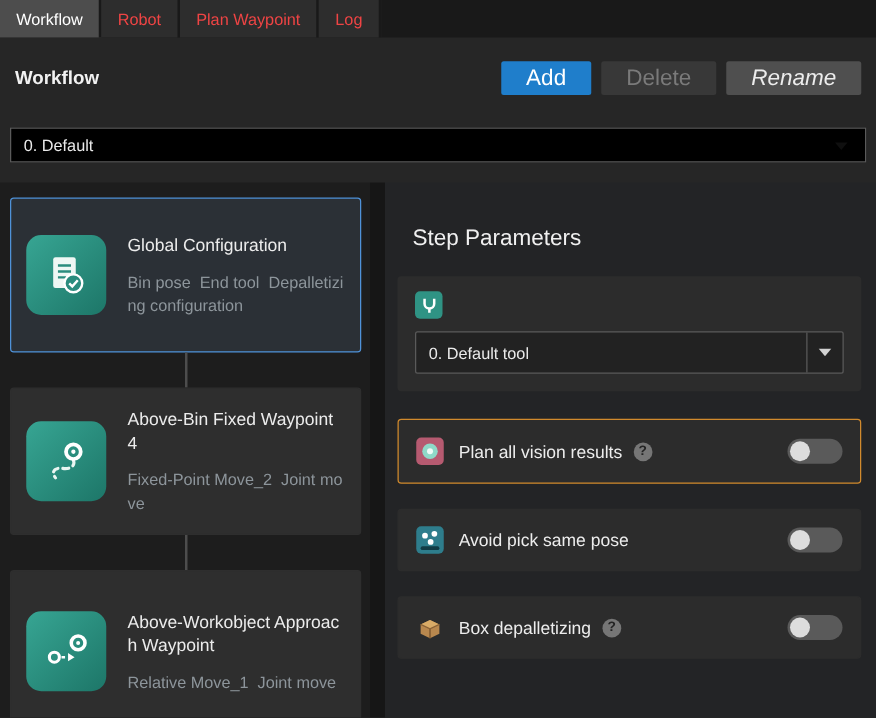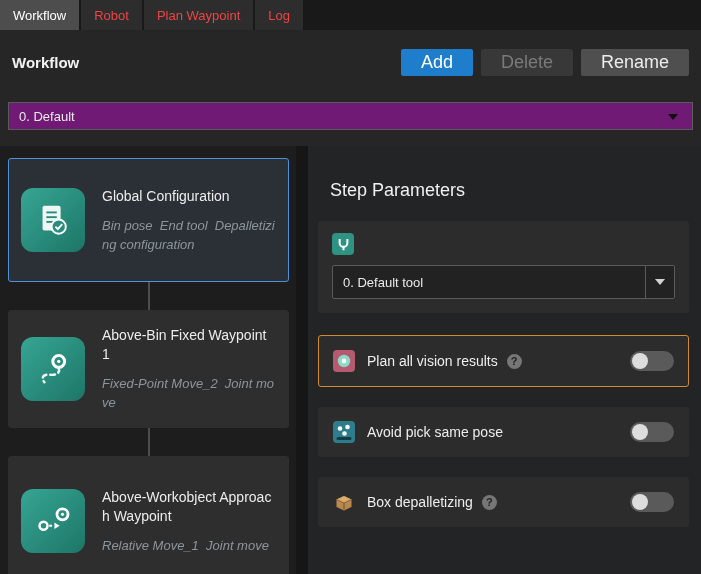--- a/index.html
+++ b/index.html
@@ -22,26 +22,26 @@
 
   
   .toolbar { display:flex; align-items:center; height:40px; margin-top:12px; padding:0 12px; }
   .toolbar-title { font-size:15px; font-weight:bold; color:#f2f2f2; flex:1; }
   .btn {
     height:27px; padding:0 20px; margin-left:8px;
     font-size:18px; font-family:inherit; border:none; border-radius:2px; cursor:pointer;
   }
   .btn-add { background:#1f7ecb; color:#ffffff; }
   .btn-delete { background:#383838; color:#7a7a7a; }
-  .btn-rename { background:#4f4f4f; color:#ececec; }
+  .btn-rename { background:#4f4f4f; color:#ececec;font-style:italic; }
 
   
   .wf-select {
     margin:20px 8px 0 8px; height:28px; box-sizing:border-box;
-    background:#701a75; border:1px solid #5a5a5a;
+    background:#000000; border:1px solid #5a5a5a;
     display:flex; align-items:center; padding:0 10px;
     font-size:13px; color:#eaeaea; position:relative; cursor:pointer;
   }
   .wf-select .caret {
     position:absolute; right:14px; top:11px; width:0; height:0;
     border-left:5px solid transparent; border-right:5px solid transparent;
     border-top:6px solid #0f0f0f;
   }
 
   
@@ -62,21 +62,21 @@
   .card-3 { min-height:130px; }
   .connector { width:2px; height:28px; background:#4d4d4d; margin-left:148px; }
   .card-icon {
     width:64px; height:64px; border-radius:12px; flex:none;
     background:linear-gradient(135deg,#37a593,#1d7668);
     display:flex; align-items:center; justify-content:center;
   }
   .card-text { margin-left:17px; width:176px; }
   .card-title { font-size:14px; line-height:19px; color:#ececec; word-break:break-all; }
   .card-sub   { margin-top:10px; font-size:13px; line-height:19px; color:#8d959b;
-                word-break:break-all; white-space:pre-wrap;font-style:italic; }
+                word-break:break-all; white-space:pre-wrap; }
 
   
   .params-title { margin:34px 0 0 22px; font-size:18px; color:#f0f0f0; }
   .pgroup {
     margin:20px 12px 0 10px; background:#2c2c2c; border-radius:3px;
     padding:12px 14px 14px 14px;
   }
   .mini {
     width:22px; height:22px; border-radius:4px; flex:none;
     display:flex; align-items:center; justify-content:center;
@@ -167,21 +167,21 @@
 
       <div class="card card-2">
         <div class="card-icon">
           <svg viewBox="0 0 40 40" width="38" height="38">
             <path d="M26 19 c2 5 -3 8 -9 7 c-7 -1 -10 3 -6 8" fill="none" stroke="#eaf6f2" stroke-width="2.6" stroke-dasharray="5 4" stroke-linecap="round"></path>
             <circle cx="26" cy="12" r="6.2" fill="none" stroke="#ffffff" stroke-width="3.2"></circle>
             <circle cx="26" cy="12" r="1.8" fill="#ffffff"></circle>
           </svg>
         </div>
         <div class="card-text">
-          <div class="card-title">Above-Bin Fixed Waypoint 1</div>
+          <div class="card-title">Above-Bin Fixed Waypoint 4</div>
           <div class="card-sub">Fixed-Point Move_2  Joint move</div>
         </div>
       </div>
 
       <div class="connector"></div>
 
       <div class="card card-3">
         <div class="card-icon">
           <svg viewBox="0 0 40 40" width="38" height="38">
             <circle cx="10" cy="25" r="4.2" fill="none" stroke="#ffffff" stroke-width="2.6"></circle>

